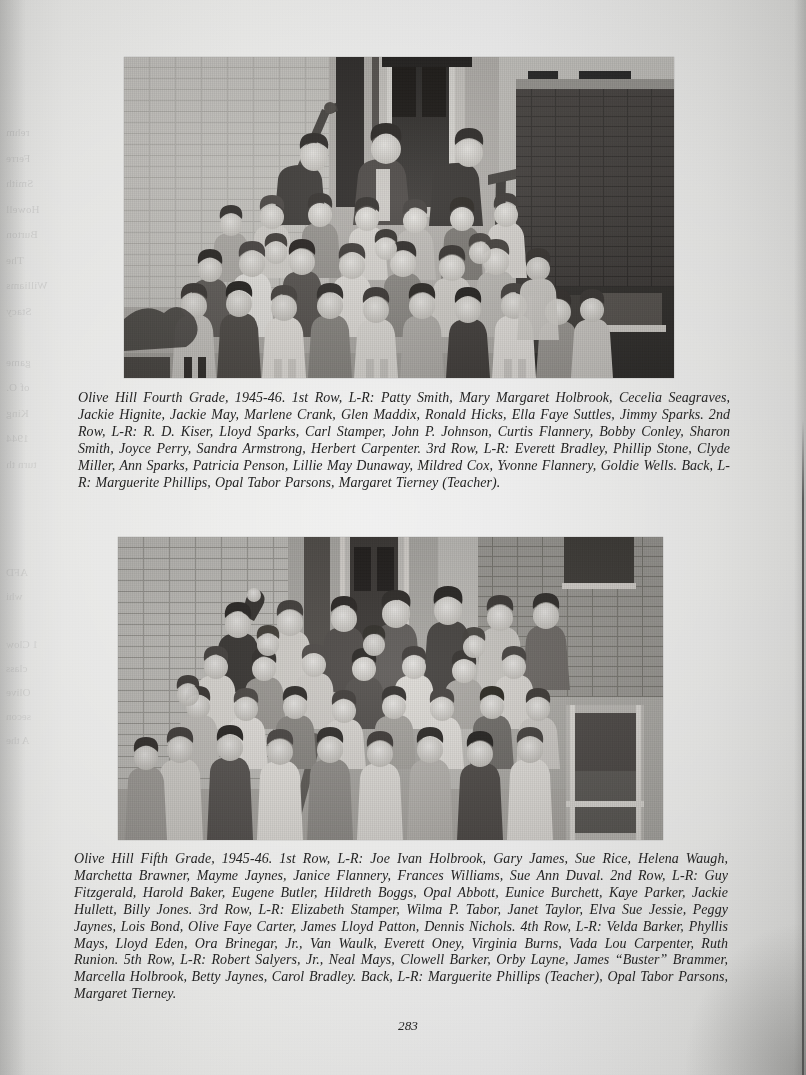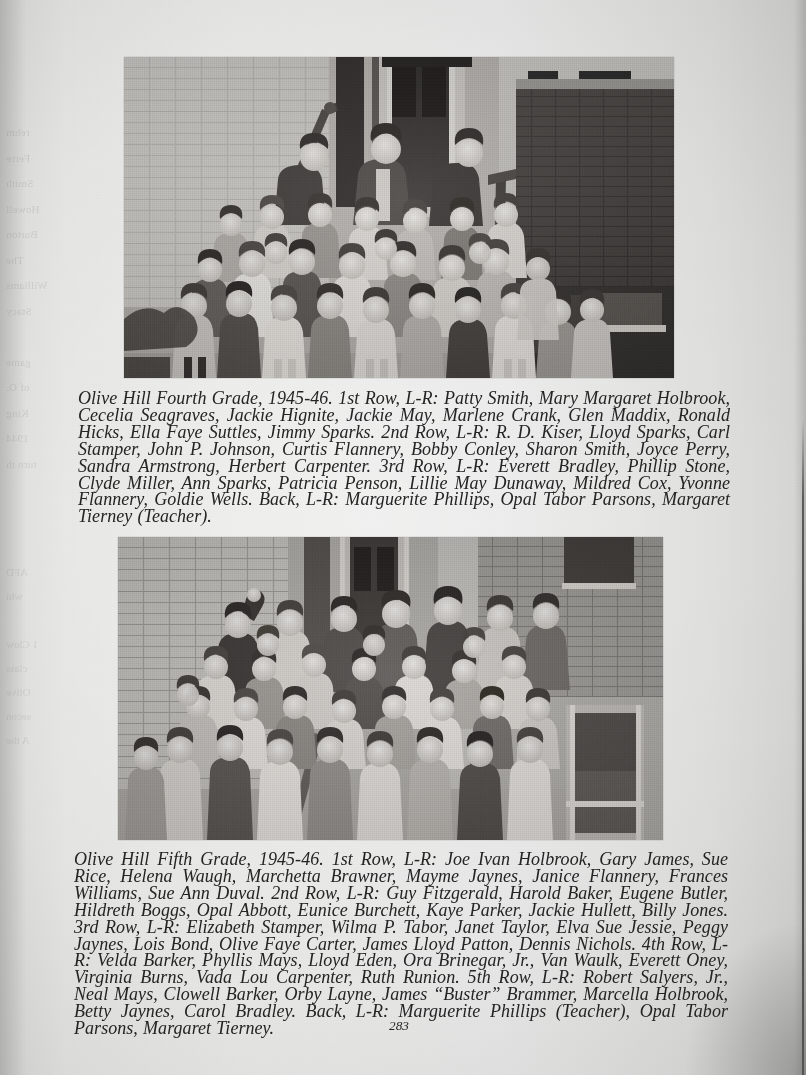--- a/index.html
+++ b/index.html
@@ -119,32 +119,32 @@
     inset: 0;
     pointer-events: none;
     background: radial-gradient(ellipse 110% 100% at 50% 45%, rgba(255,255,255,0.10), rgba(0,0,0,0.18) 100%);
   }
   .photo svg { display: block; width: 100%; height: 100%; }
 
   
   .caption {
     position: absolute;
     font-style: italic;
-    font-size: 18px;
+    font-size: 14px;
     line-height: 16.9px;
     color: #232323;
     text-align: justify;
     font-family: "Liberation Serif", "DejaVu Serif", serif;
     letter-spacing: 0.05px;
     word-spacing: 0.6px;
   }
 
   .page-number {
     position: absolute;
-    left: 7px;
+    left: 16px;
     width: 784px;
     text-align: center;
     font-style: italic;
     font-size: 13.2px;
     color: #242424;
     font-family: "Liberation Serif", serif;
   }
 </style>
 </head>
 <body>

